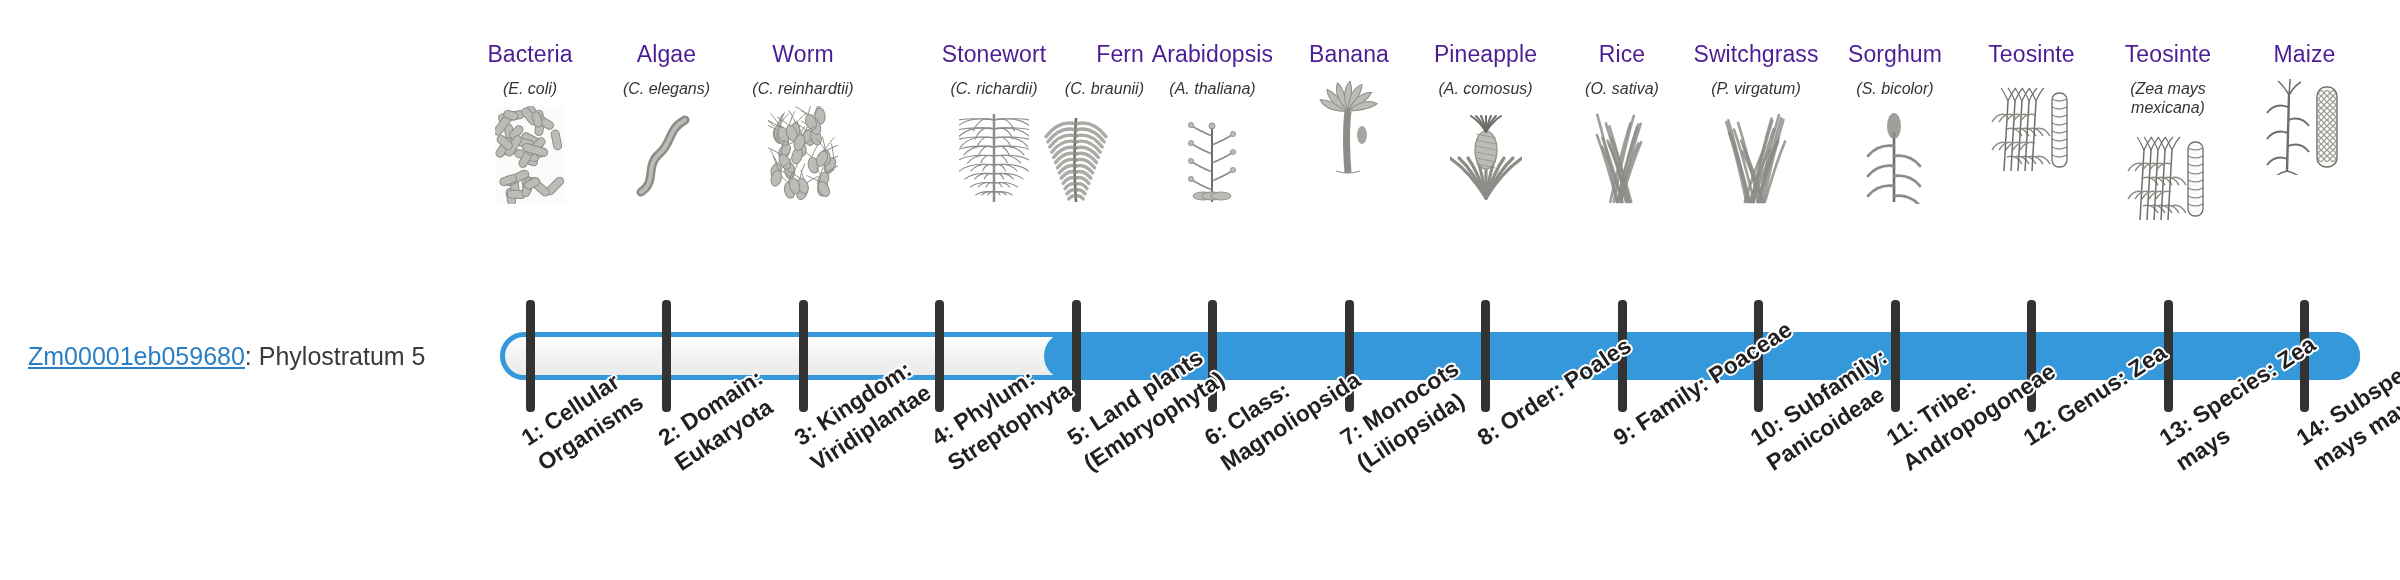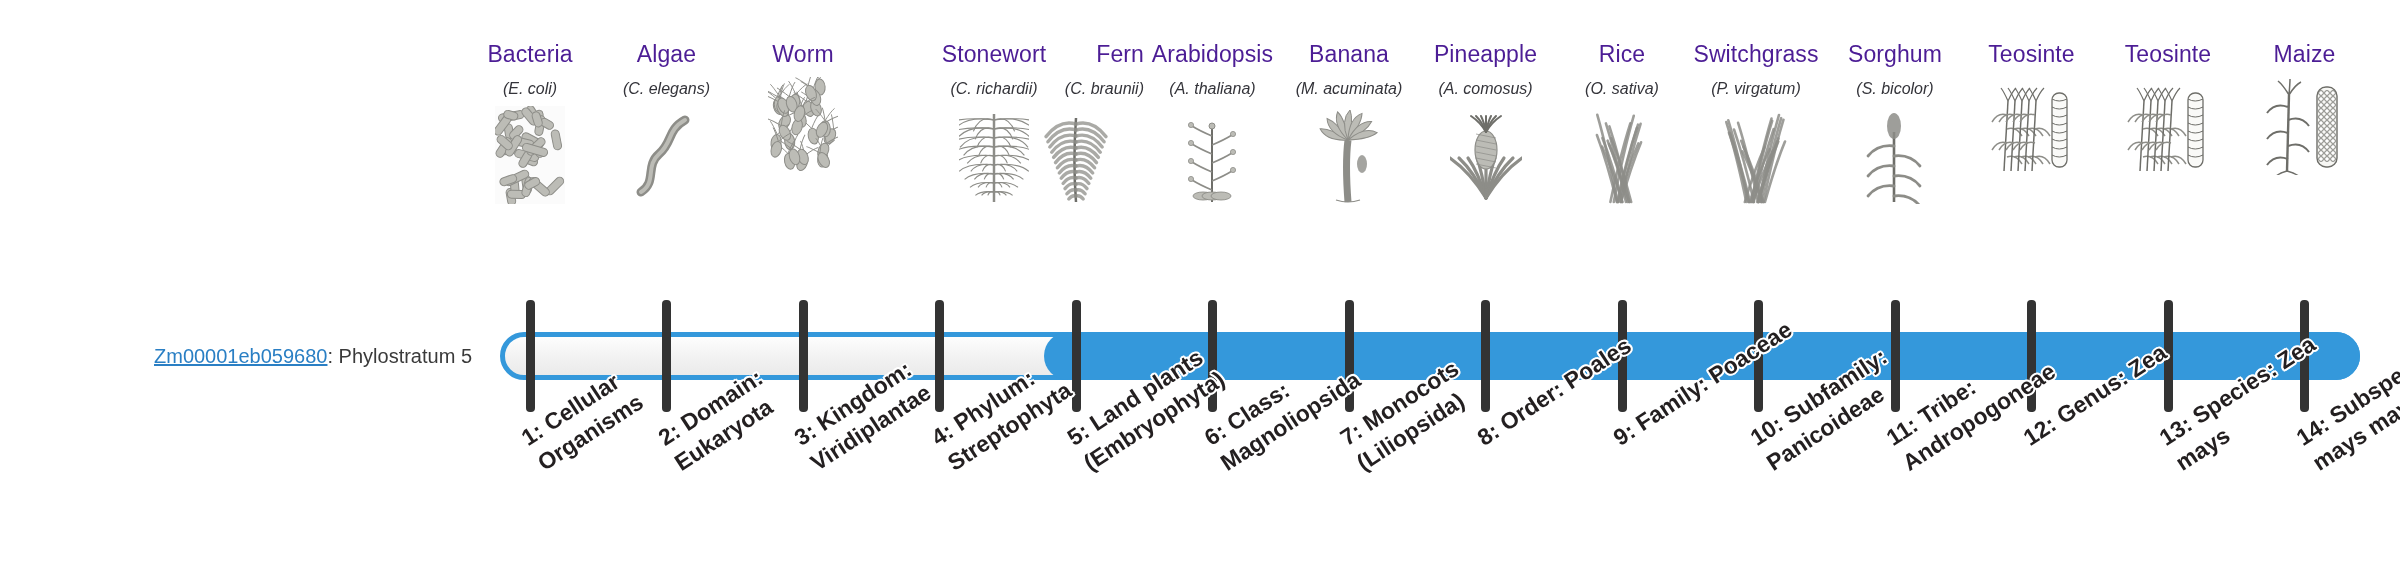--- a/index.html
+++ b/index.html
@@ -11,26 +11,25 @@
     overflow:hidden;
     position:relative;
   }
 
   
   #stage{position:absolute;left:0;top:0;width:2400px;height:580px;}
 
   
   #row-label{
     position:absolute;
-    left:52px;
+    left:28px;
     top:356px;
     transform:translateY(-50%);
     width:420px;
-    text-align:right;
-    font-size:20px;
+    font-size:25px;
     white-space:nowrap;
     line-height:1.2;
   }
   #row-label .gene{
     color:#2a7fc4;
     text-decoration:underline;
     cursor:pointer;
   }
   #row-label .strat{color:#3a3a3a;}
 
@@ -250,20 +249,21 @@
         <div class="sci-name">(C. elegans)</div>
         <div class="organism-art">
           <svg width="80" height="96" viewBox="0 0 80 96">
             <path d="M14 84 C30 74 18 58 32 46 C46 34 40 22 58 12" fill="none" stroke="#8d8d88" stroke-width="9" stroke-linecap="round"></path>
             <path d="M14 84 C30 74 18 58 32 46 C46 34 40 22 58 12" fill="none" stroke="#bcbcb6" stroke-width="4" stroke-linecap="round"></path>
           </svg>
         </div>
       </div>
       <div class="species-col" style="left: 803px;">
         <div class="common-name">Worm</div>
+        <div class="sci-name">(C. reinhardtii)</div>
         <div class="organism-art">
           <svg width="70" height="98" viewBox="0 0 70 98">
             <g transform="translate(10.6,29.6) rotate(-15)">
               <ellipse rx="5" ry="8" fill="#bcbcb6" stroke="#8d8d88" stroke-width="1"></ellipse>
               <path d="M0 -8 q6 -9 10 -12" fill="none" stroke="#8d8d88" stroke-width="0.9"></path>
               <path d="M0 -8 q-6 -9 -9 -12" fill="none" stroke="#8d8d88" stroke-width="0.9"></path>
             </g>
             <g transform="translate(21.7,64.6) rotate(-6)">
               <ellipse rx="5" ry="8" fill="#bcbcb6" stroke="#8d8d88" stroke-width="1"></ellipse>
               <path d="M0 -8 q6 -9 10 -12" fill="none" stroke="#8d8d88" stroke-width="0.9"></path>
@@ -532,21 +532,20 @@
             <circle cx="15" cy="73" r="2.6" fill="#bcbcb6" stroke="#8d8d88" stroke-width="0.8"></circle>
             <ellipse cx="27" cy="90" rx="10" ry="4" fill="#bcbcb6" stroke="#8d8d88" stroke-width="0.9"></ellipse>
             <ellipse cx="36" cy="90" rx="10" ry="4" fill="#bcbcb6" stroke="#8d8d88" stroke-width="0.9"></ellipse>
             <ellipse cx="45" cy="90" rx="10" ry="4" fill="#bcbcb6" stroke="#8d8d88" stroke-width="0.9"></ellipse>
             <circle cx="36" cy="20" r="3" fill="#bcbcb6" stroke="#8d8d88" stroke-width="1"></circle>
           </svg>
         </div>
       </div>
       <div class="species-col" style="left: 1349px; text-align: center;">
         <div class="common-name">Banana</div>
-        <div class="sci-name">(M. acuminata)</div>
         <div class="organism-art">
           <svg width="82" height="98" viewBox="0 0 82 98">
             <path d="M40 96 C38 70 38 50 40 34" stroke="#8d8d88" stroke-width="7" fill="none"></path>
             <g transform="translate(40,34) rotate(-72)">
               <path d="M0 0 q6 -20 2 -30 q-10 10 -2 30" fill="#bcbcb6" stroke="#8d8d88" stroke-width="1"></path>
             </g>
             <g transform="translate(40,34) rotate(-48)">
               <path d="M0 0 q6 -20 2 -30 q-10 10 -2 30" fill="#bcbcb6" stroke="#8d8d88" stroke-width="1"></path>
             </g>
             <g transform="translate(40,34) rotate(-24)">
@@ -713,20 +712,21 @@
               <path d="M0 54 q7 4 15 0" fill="none" stroke="#6e6e69" stroke-width="1"></path>
               <path d="M0 62 q7 4 15 0" fill="none" stroke="#6e6e69" stroke-width="1"></path>
               <path d="M0 70 q7 4 15 0" fill="none" stroke="#6e6e69" stroke-width="1"></path>
               <path d="M0 78 q7 4 15 0" fill="none" stroke="#6e6e69" stroke-width="1"></path>
             </g>
           </svg>
         </div>
       </div>
       <div class="species-col" style="left: 2168px;">
         <div class="common-name">Teosinte</div>
+        <div class="sci-name">(Zea mays mexicana)</div>
         <div class="organism-art">
           <svg width="84" height="98" viewBox="0 0 84 98">
             <path d="M14 94 L18 24" stroke="#6e6e69" stroke-width="1.5" fill="none"></path>
             <path d="M17 38 q-9 -3 -15 7" fill="none" stroke="#8d8d88" stroke-width="1.5"></path>
             <path d="M17 52 q9 -3 15 7" fill="none" stroke="#8d8d88" stroke-width="1.5"></path>
             <path d="M17 66 q-9 -3 -15 7" fill="none" stroke="#8d8d88" stroke-width="1.5"></path>
             <path d="M17 80 q9 -3 15 7" fill="none" stroke="#8d8d88" stroke-width="1.5"></path>
             <path d="M18 24 q-4 -9 -7 -13 M18 24 q4 -9 8 -13" fill="none" stroke="#6e6e69" stroke-width="1.2"></path>
             <path d="M21 94 L25 24" stroke="#6e6e69" stroke-width="1.5" fill="none"></path>
             <path d="M24 38 q-9 -3 -15 7" fill="none" stroke="#8d8d88" stroke-width="1.5"></path>

